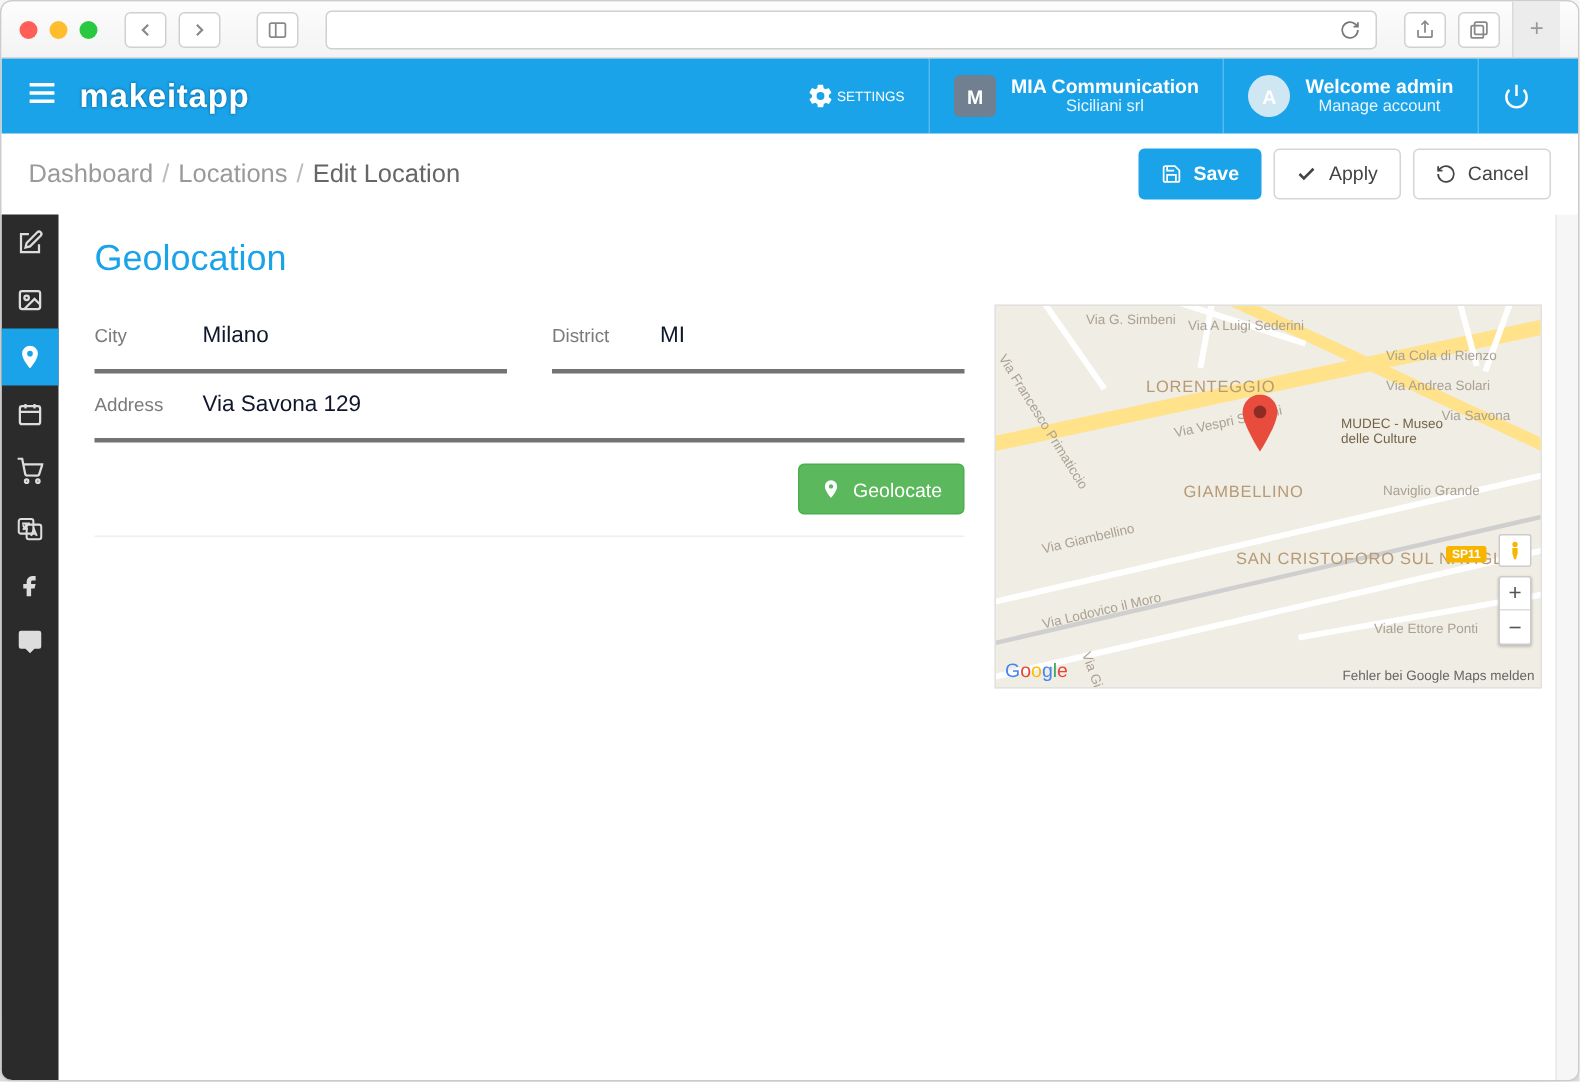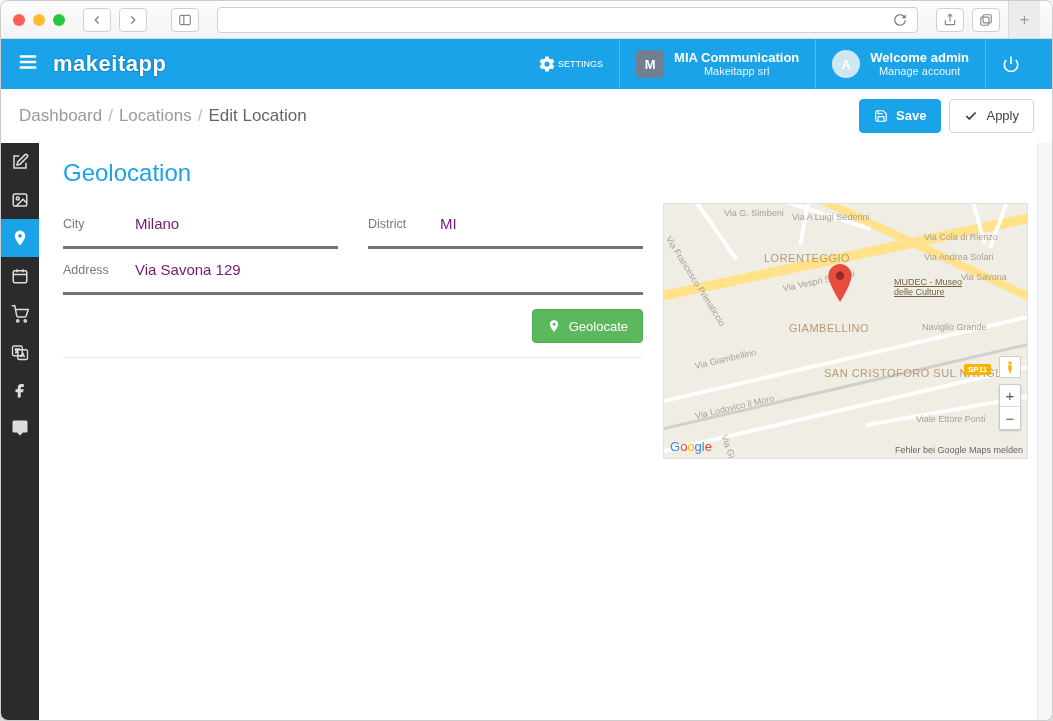--- a/index.html
+++ b/index.html
@@ -49,21 +49,21 @@
   .nav-item.active { background:#1aa3e8; color:#fff; }
 
   .content { flex:1; padding:10px 24px; position:relative; overflow:auto; }
   .section-title { color:#1aa3e8; font-size:24px; font-weight:400; margin:6px 0 16px; }
   .form-map { display:flex; gap:20px; }
   .form-col { flex:1; }
   .map-col { width:365px; }
   .row { display:flex; gap:30px; margin-bottom:0; }
   .field { flex:1; display:flex; align-items:center; border-bottom:3px solid #737373; padding:12px 0 14px; }
   .field label { width:72px; color:#7a7a7a; font-size:12.5px; }
-  .field .val { color:#701a75; font-size:15px; flex:1; }
+  .field .val { color:#0f172a; font-size:15px; flex:1; }
   .full .field { flex:none; width:100%; }
   .geo-row { display:flex; justify-content:flex-end; padding:14px 0; border-bottom:1px solid #eee; }
 
   .map { width:365px; height:256px; position:relative; background:#f0ede4; border:1px solid #e1e1e1; overflow:hidden; font-size:10px; color:#887; }
   .map .roadY { position:absolute; background:#ffe28a; }
   .map .roadW { position:absolute; background:#fff; }
   .map .rail { position:absolute; background:#cfcfcf; height:3px; }
   .map .area-label { position:absolute; color:#b69a75; font-weight:500; font-size:11px; letter-spacing:0.5px; text-align:center; }
   .map .street-label { position:absolute; color:#aaa193; font-size:9px; white-space:nowrap; }
   .map .poi { position:absolute; color:#746348; font-size:9px; line-height:1.1; }
@@ -145,21 +145,21 @@
       <div class="head-block first settings-block">
         <svg viewBox="0 0 24 24" fill="currentColor">
             <path d="M19.4 13a7.5 7.5 0 0 0 .1-1 7.5 7.5 0 0 0-.1-1l2.1-1.6a.5.5 0 0 0 .1-.6l-2-3.5a.5.5 0 0 0-.6-.2l-2.5 1a7.3 7.3 0 0 0-1.7-1l-.4-2.6A.5.5 0 0 0 14 2h-4a.5.5 0 0 0-.5.4L9.1 5a7.3 7.3 0 0 0-1.7 1l-2.5-1a.5.5 0 0 0-.6.2l-2 3.5a.5.5 0 0 0 .1.6L4.5 11a7.5 7.5 0 0 0-.1 1 7.5 7.5 0 0 0 .1 1l-2.1 1.6a.5.5 0 0 0-.1.6l2 3.5a.5.5 0 0 0 .6.2l2.5-1a7.3 7.3 0 0 0 1.7 1l.4 2.6A.5.5 0 0 0 10 22h4a.5.5 0 0 0 .5-.4l.4-2.6a7.3 7.3 0 0 0 1.7-1l2.5 1a.5.5 0 0 0 .6-.2l2-3.5a.5.5 0 0 0-.1-.6ZM12 15.5A3.5 3.5 0 1 1 15.5 12 3.5 3.5 0 0 1 12 15.5Z"></path>
           </svg>
         <span>SETTINGS</span>
       </div>
       <div class="head-block">
         <div class="sq-avatar">M</div>
         <div class="head-text">
           <div class="t1">MIA Communication</div>
-          <div class="t2">Makeitapp srl</div>
+          <div class="t2">Siciliani srl</div>
         </div>
       </div>
       <div class="head-block">
         <div class="circ-avatar">A</div>
         <div class="head-text">
           <div class="t1">Welcome admin</div>
           <div class="t2">Manage account</div>
         </div>
       </div>
       <div class="head-block power">
@@ -186,20 +186,27 @@
             <polyline points="17 21 17 13 7 13 7 21"></polyline>
             <polyline points="7 3 7 8 15 8"></polyline>
           </svg>
         <span>Save</span>
       </div>
       <div class="btn">
         <svg viewBox="0 0 24 24" fill="none" stroke="currentColor" stroke-width="3">
             <polyline points="20 6 9 17 4 12"></polyline>
           </svg>
         <span>Apply</span>
+      </div>
+      <div class="btn">
+        <svg viewBox="0 0 24 24" fill="none" stroke="currentColor" stroke-width="2">
+            <path d="M3 12a9 9 0 1 0 3.64-7.22L3 8"></path>
+            <polyline points="3 3 3 8 8 8"></polyline>
+          </svg>
+        <span>Cancel</span>
       </div>
     </div>
   </div>
 
   <div class="body-area">
     <div class="side-nav">
       <div class="nav-item">
           <svg viewBox="0 0 24 24" fill="none" stroke="currentColor" stroke-width="2">
             <path d="M11 4H4v16h16v-7"></path>
             <path d="M18.5 2.5a2.1 2.1 0 0 1 3 3L12 15l-4 1 1-4Z"></path>
@@ -313,21 +320,21 @@
             <div class="street-label" style="left:118px; top:72px; transform:rotate(-12deg);">Via Vespri Siciliani</div>
             <div class="street-label" style="left:260px; top:28px;">Via Cola di Rienzo</div>
             <div class="street-label" style="left:260px; top:48px;">Via Andrea Solari</div>
             <div class="street-label" style="left:297px; top:68px;">Via Savona</div>
             <div class="street-label" style="left:258px; top:118px;">Naviglio Grande</div>
             <div class="street-label" style="left:30px; top:150px; transform:rotate(-13deg);">Via Giambellino</div>
             <div class="street-label" style="left:30px; top:198px; transform:rotate(-13deg);">Via Lodovico il Moro</div>
             <div class="street-label" style="left:252px; top:210px;">Viale Ettore Ponti</div>
             <div class="street-label" style="left:60px; top:226px; transform:rotate(70deg); transform-origin:left;">Via Giacinto</div>
 
-            <div class="poi" style="left:230px; top:74px;text-decoration:underline;">
+            <div class="poi" style="left:230px; top:74px;">
               <div>MUDEC - Museo</div>
               <div>delle Culture</div>
             </div>
             <div class="road-badge" style="left:300px; top:160px;">SP11</div>
 
             <div class="pin">
               <svg viewBox="0 0 24 36">
                   <path fill="#e74c3c" d="M12 0C6 0 1 5 1 11c0 8 11 25 11 25s11-17 11-25C23 5 18 0 12 0z"></path>
                   <circle cx="12" cy="11" r="4" fill="#8e2b22"></circle>
                 </svg>

